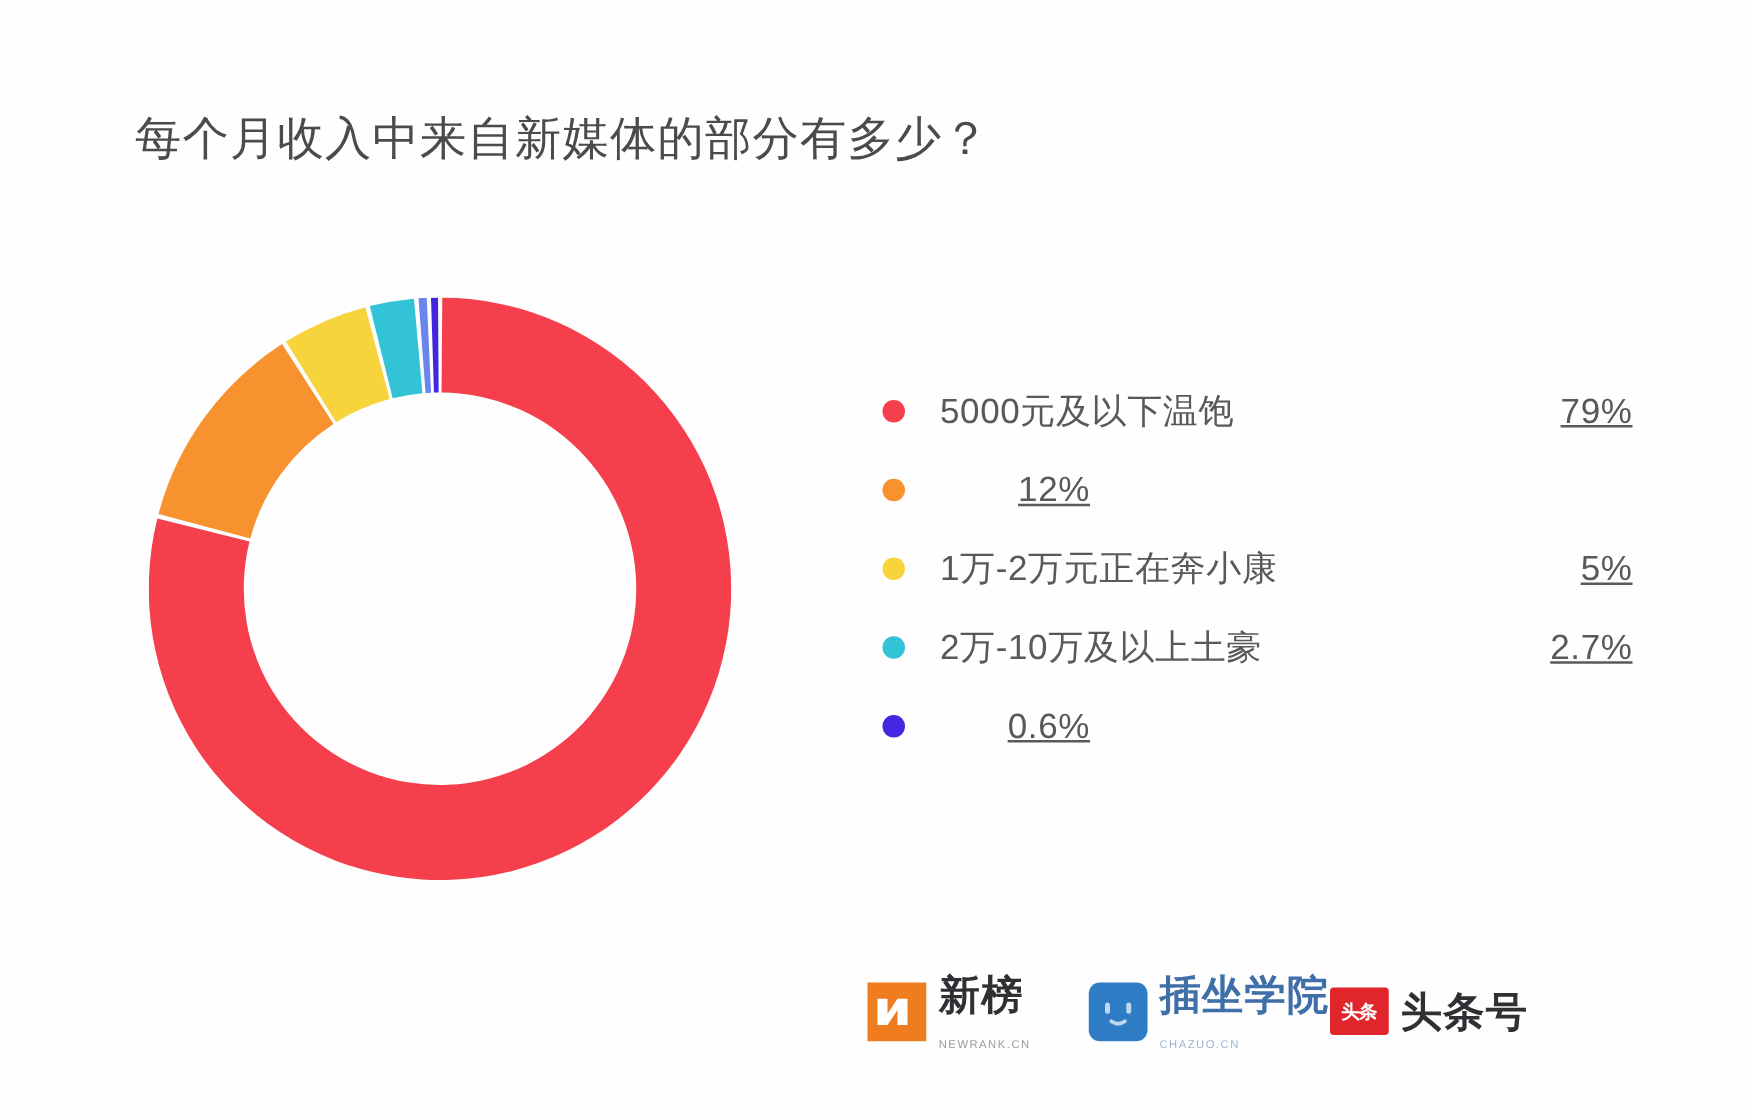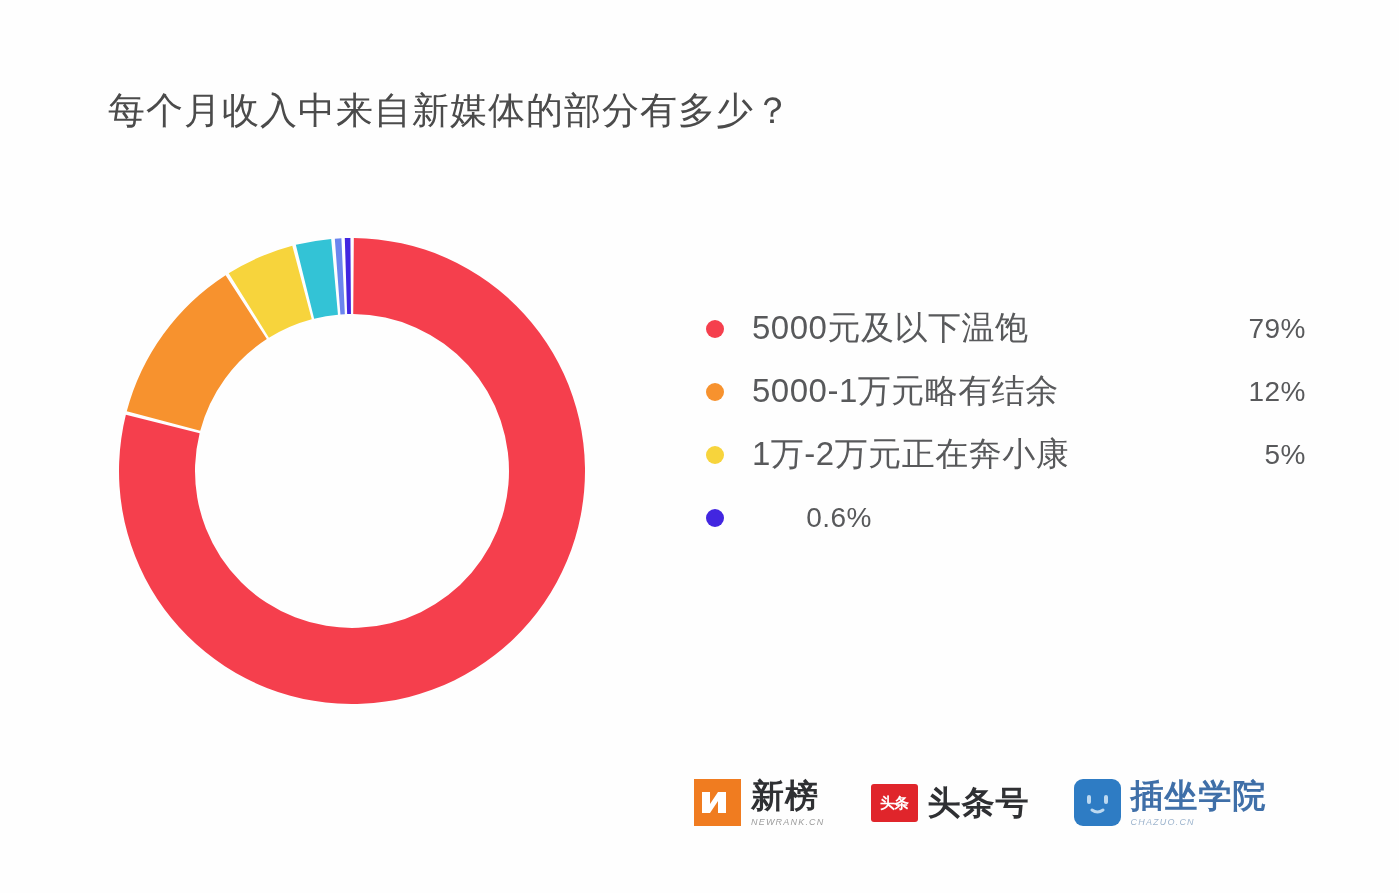--- a/index.html
+++ b/index.html
@@ -59,33 +59,34 @@
     height: 63px;
   }
   .legend-dot {
     width: 18px;
     height: 18px;
     border-radius: 50%;
     flex: 0 0 18px;
     margin-right: 28px;
   }
   .legend-label {
-    font-size: 33px;
+    font-size: 28px;
     color: #58595b;
     letter-spacing: 0.5px;
     white-space: nowrap;
     flex: 1 1 auto;
   }
   .legend-value {
     font-size: 28px;
     color: #58595b;
     letter-spacing: 0.5px;
     text-align: right;
     flex: 0 0 120px;
     white-space: nowrap;
+    text-decoration: underline;
   }
 
   
   .footer {
     position: absolute;
     left: 694px;
     top: 779px;
     display: flex;
     align-items: center;
   }
@@ -107,23 +108,22 @@
     line-height: 1.02;
     letter-spacing: 1px;
     white-space: nowrap;
   }
   .logo-cn-dark { color: #2f3033; }
   .logo-cn-blue { color: #3f6fa8; }
   .logo-en {
     font-size: 9px;
     letter-spacing: 1.2px;
     color: #9b9b9b;
-    margin-top: 4px;
-    white-space: nowrap;
-    font-style: italic;
+    margin-top: 17px;
+    white-space: nowrap;
   }
   .logo-en-blue { color: #9db4cd; }
 
   .mark-orange {
     width: 47px;
     height: 47px;
     background: #f07c20;
     position: relative;
     overflow: hidden;
   }
@@ -172,69 +172,73 @@
   <div class="legend">
 
     <div class="legend-row">
       <span class="legend-dot" style="background: rgb(245, 63, 77);"></span>
       <span class="legend-label">5000元及以下温饱</span>
       <span class="legend-value">79%</span>
     </div>
 
     <div class="legend-row">
       <span class="legend-dot" style="background: rgb(247, 146, 46);"></span>
-      <span class="legend-label">5000-1万元略有结余</span>
       <span class="legend-value">12%</span>
     </div>
 
     <div class="legend-row">
       <span class="legend-dot" style="background: rgb(247, 212, 60);"></span>
       <span class="legend-label">1万-2万元正在奔小康</span>
       <span class="legend-value">5%</span>
     </div>
 
+    <div class="legend-row">
+      <span class="legend-dot" style="background: rgb(51, 195, 214);"></span>
+      <span class="legend-label">2万-10万及以上土豪</span>
+      <span class="legend-value">2.7%</span>
+    </div>
 
 
     <div class="legend-row">
       <span class="legend-dot" style="background: rgb(66, 38, 224);"></span>
       <span class="legend-value">0.6%</span>
     </div>
 
   </div>
 
   <div class="footer">
 
     <div class="logo logo-gap-1">
       <div class="mark-orange">
         <svg width="47" height="47" viewBox="0 0 47 47">
           <path d="M8 34 L8 13 L16 13 L16 25 L24 13 L32 13 L32 34 L24 34 L24 22 L16 34 Z" fill="#ffffff"></path>
         </svg>
       </div>
       <div class="logo-text-block">
         <div class="logo-cn logo-cn-dark">新榜</div>
         <div class="logo-en">NEWRANK.CN</div>
-      </div>
-    </div>
-
-    <div class="logo logo-gap-2">
-      <div class="mark-red-badge">头条</div>
-      <div class="logo-text-block">
-        <div class="logo-cn logo-cn-dark">头条号</div>
       </div>
     </div>
 
     <div class="logo">
       <div class="mark-blue">
         <svg width="47" height="47" viewBox="0 0 47 47">
           <rect x="13" y="16" width="4" height="9" rx="2" fill="#bcd8f0"></rect>
           <rect x="30" y="16" width="4" height="9" rx="2" fill="#bcd8f0"></rect>
           <path d="M18 31 Q23.5 35 29 31" stroke="#bcd8f0" stroke-width="3" fill="none" stroke-linecap="round"></path>
         </svg>
       </div>
       <div class="logo-text-block">
         <div class="logo-cn logo-cn-blue">插坐学院</div>
         <div class="logo-en logo-en-blue">CHAZUO.CN</div>
       </div>
     </div>
 
+    <div class="logo logo-gap-2">
+      <div class="mark-red-badge">头条</div>
+      <div class="logo-text-block">
+        <div class="logo-cn logo-cn-dark">头条号</div>
+      </div>
+    </div>
+
   </div>
 
 </div>
 
 </body></html>

